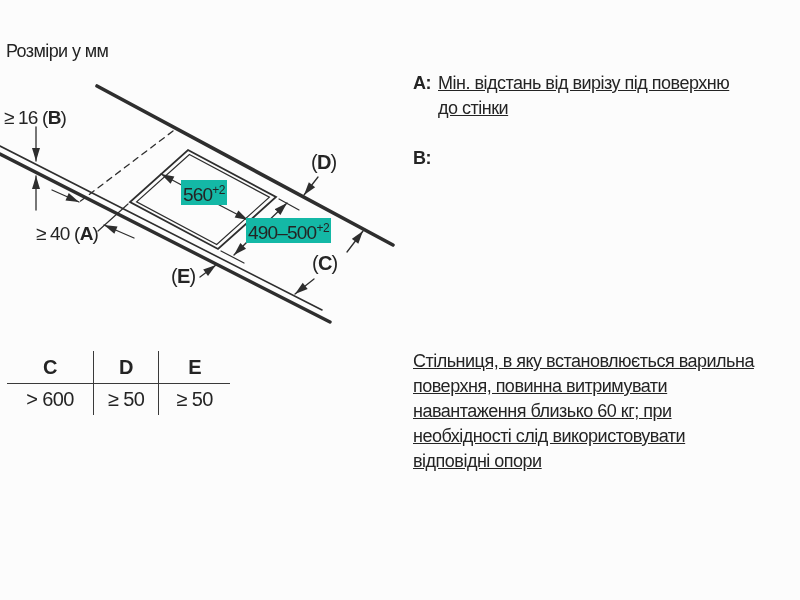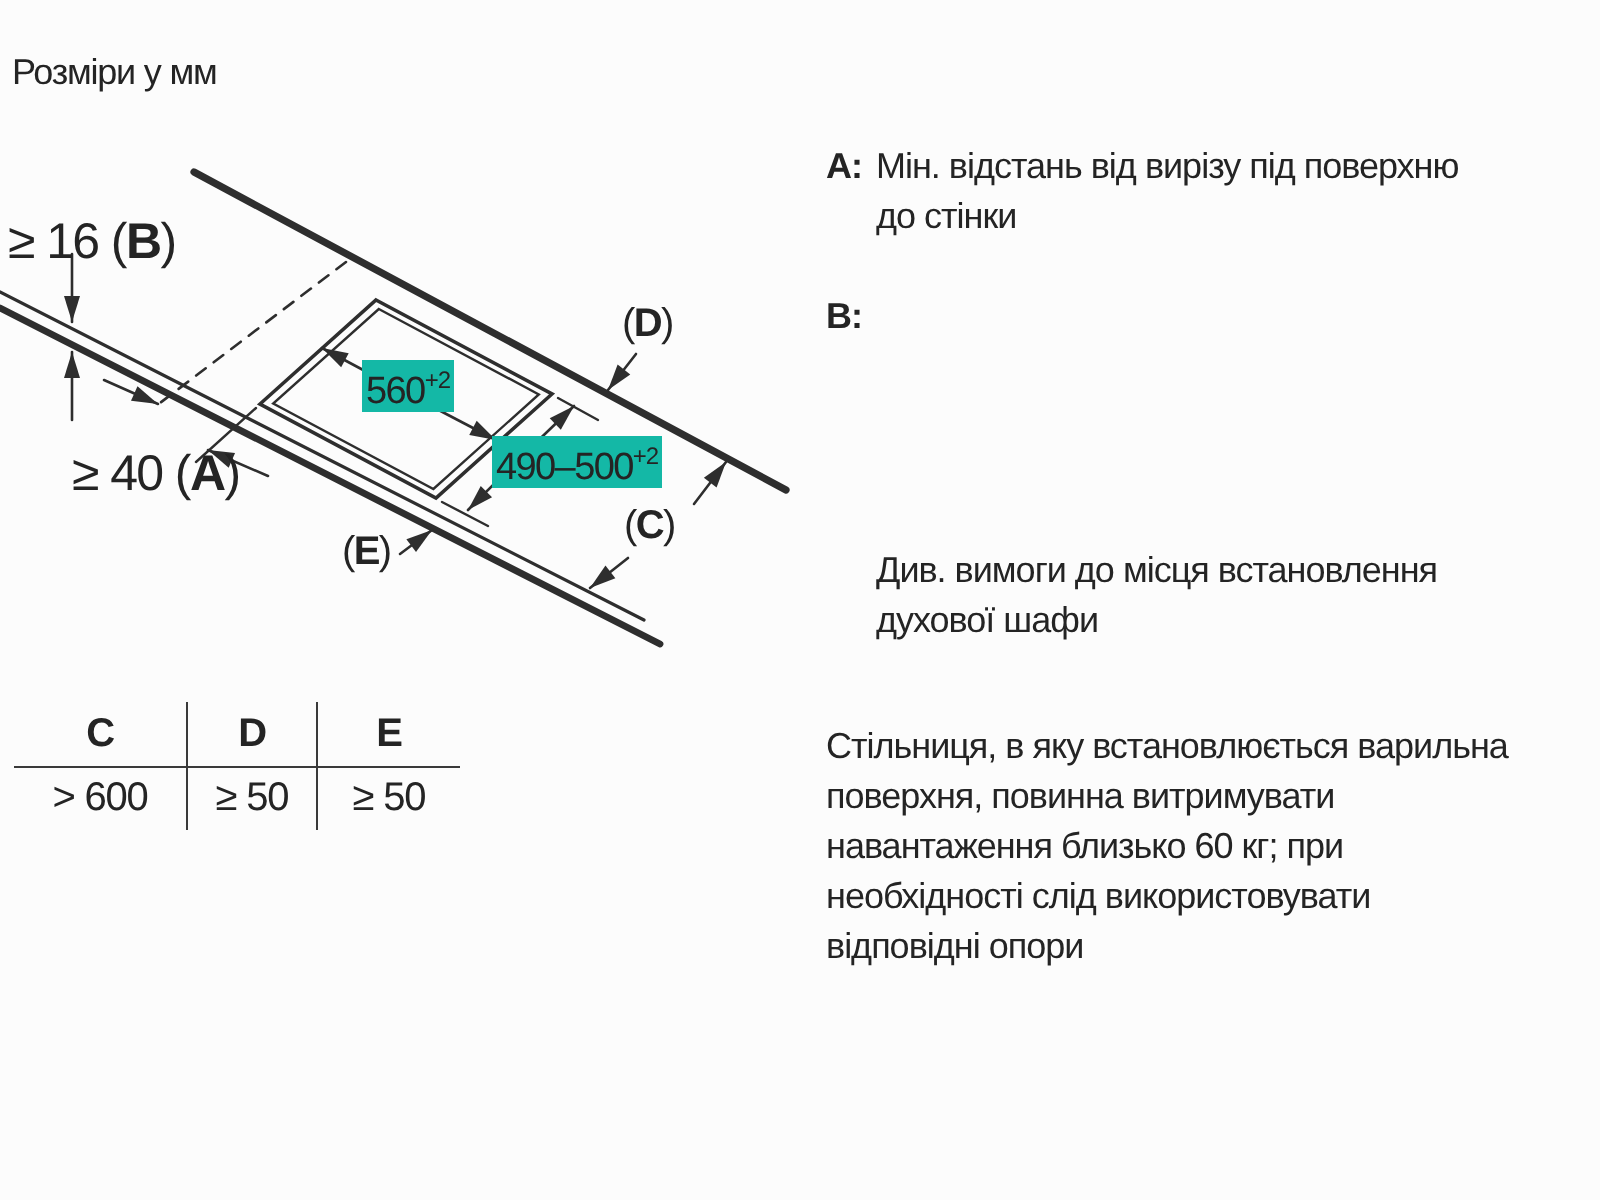--- a/index.html
+++ b/index.html
@@ -7,25 +7,25 @@
     position:relative;
     width:800px;height:600px;
     background:#fcfcfc;
     font-family:"Liberation Sans","DejaVu Sans",sans-serif;
     color:#242424;
     overflow:hidden;
   }
   .abs{position:absolute;}
   
   .title{
-    left:6px;top:26px;
+    left:6px;top:41px;
     font-size:18px;letter-spacing:-0.6px;
   }
   .dim-callout{
-    font-size:25px;letter-spacing:-0.8px;
+    font-size:19px;letter-spacing:-0.8px;
     white-space:nowrap;
   }
   .dim-callout b{font-weight:bold;}
   .measure{
     font-size:19px;letter-spacing:-0.8px;
     background:#14b8a6;
     white-space:nowrap;
     padding:0 2px;
     line-height:21px;
   }
@@ -47,31 +47,32 @@
   .dims-table .c1{width:86px;}
   .dims-table .c2{width:64px;border-left:1.6px solid #3a3a3a;}
   .dims-table .c3{width:71px;border-left:1.6px solid #3a3a3a;}
   .dims-table tr.hdr td{font-weight:bold;height:32px;border-bottom:1.6px solid #3a3a3a;}
   .dims-table tr.r1 td{height:33px;border-bottom:1.6px solid #3a3a3a;}
   .dims-table tr.r2 td{height:31px;}
   
   .note{
     font-size:18px;line-height:25px;letter-spacing:-0.5px;
     white-space:pre-line;
+    text-decoration:underline;
   }
   .note-row{display:flex;}
   .note-key{
     font-weight:bold;
     width:25px;flex:0 0 25px;
     font-size:18px;line-height:25px;letter-spacing:-0.5px;
   }
   .note-a{left:413px;top:71px;width:382px;}
   .note-b{left:413px;top:146px;width:382px;}
   .note-see{left:438px;top:273px;width:357px;}
-  .note-load{left:413px;top:349px;width:380px;margin-top:12px;}
+  .note-load{left:413px;top:349px;width:380px;}
 </style>
 </head>
 <body>
 
 <div class="page">
 
   <svg class="abs diagram-svg" viewBox="0 0 800 600">
     <defs>
       <marker id="ah" markerUnits="userSpaceOnUse" markerWidth="15" markerHeight="10" refX="13.5" refY="4.5" orient="auto">
         <path d="M0.5,0.5 L13.5,4.5 L0.5,8.5 z" fill="#2e2e2e"></path>
@@ -147,22 +148,20 @@
   <div class="abs note-row note-a">
     <div class="note-key">A:</div>
     <div class="note">Мін. відстань від вирізу під поверхню
 до стінки</div>
   </div>
 
   <div class="abs note-row note-b">
     <div class="note-key">B:</div>
   </div>
 
-  <div class="abs note note-see">Див. вимоги до місця встановлення
-духової шафи</div>
 
   <div class="abs note note-load">Стільниця, в яку встановлюється варильна
 поверхня, повинна витримувати
 навантаження близько 60 кг; при
 необхідності слід використовувати
 відповідні опори</div>
 
 </div>
 
 </body></html>

